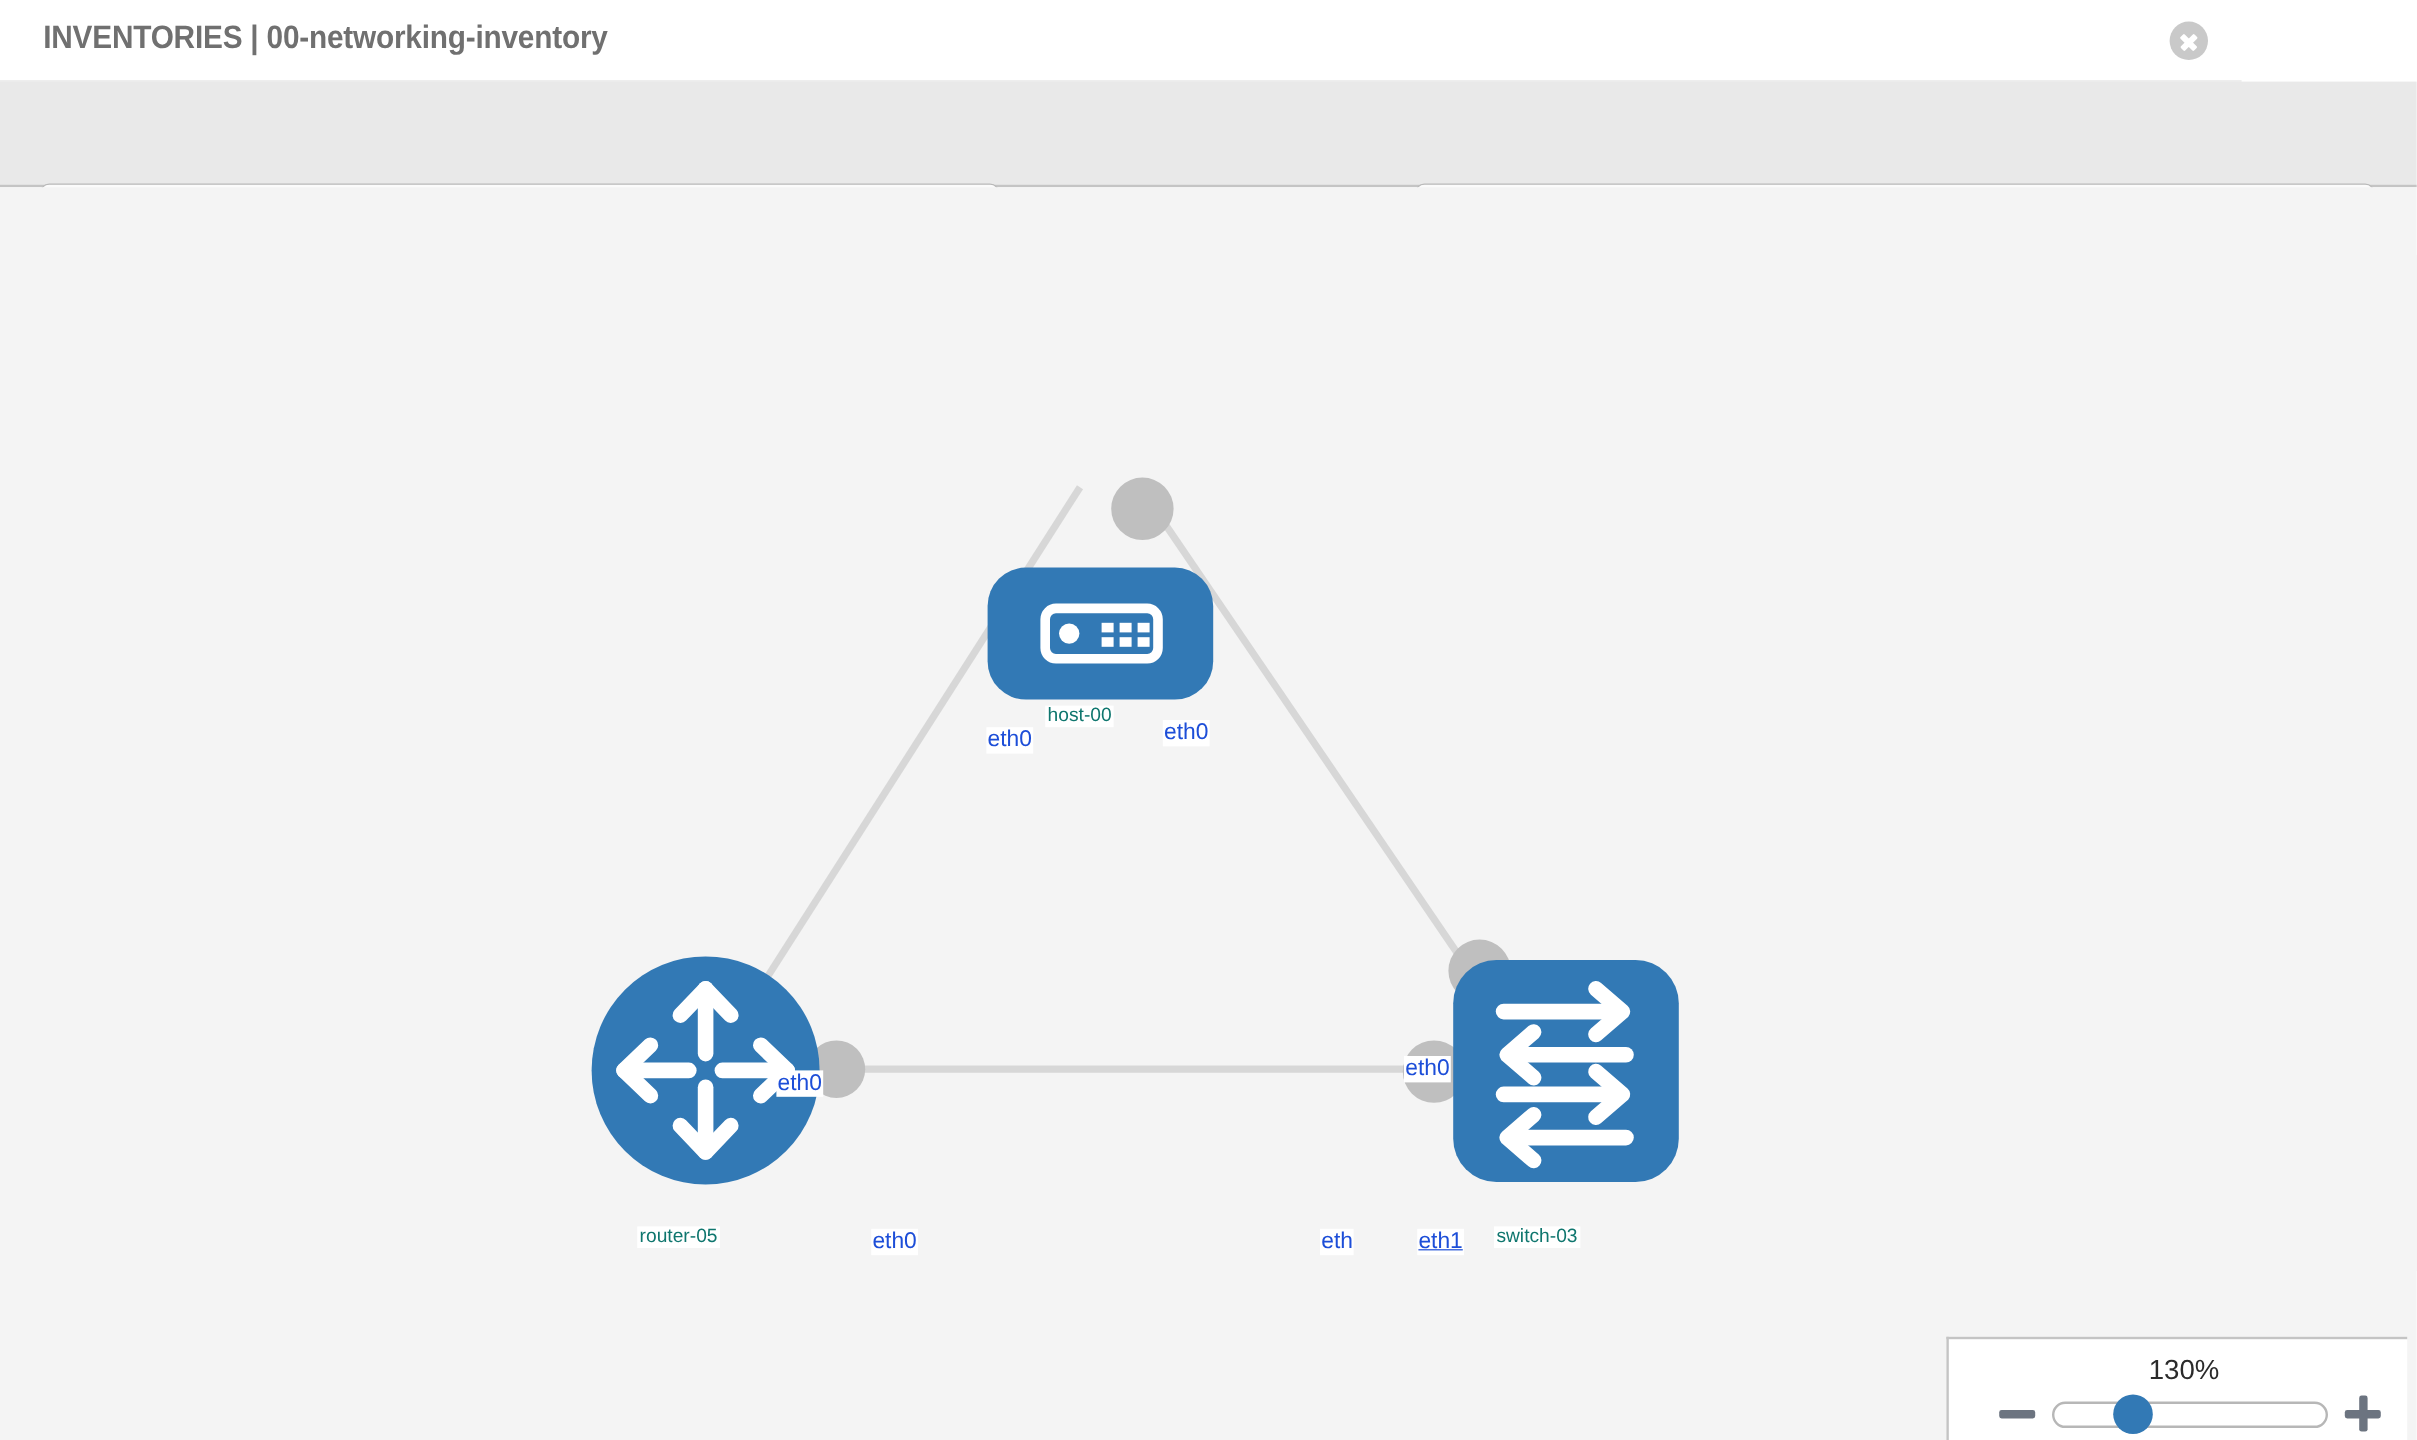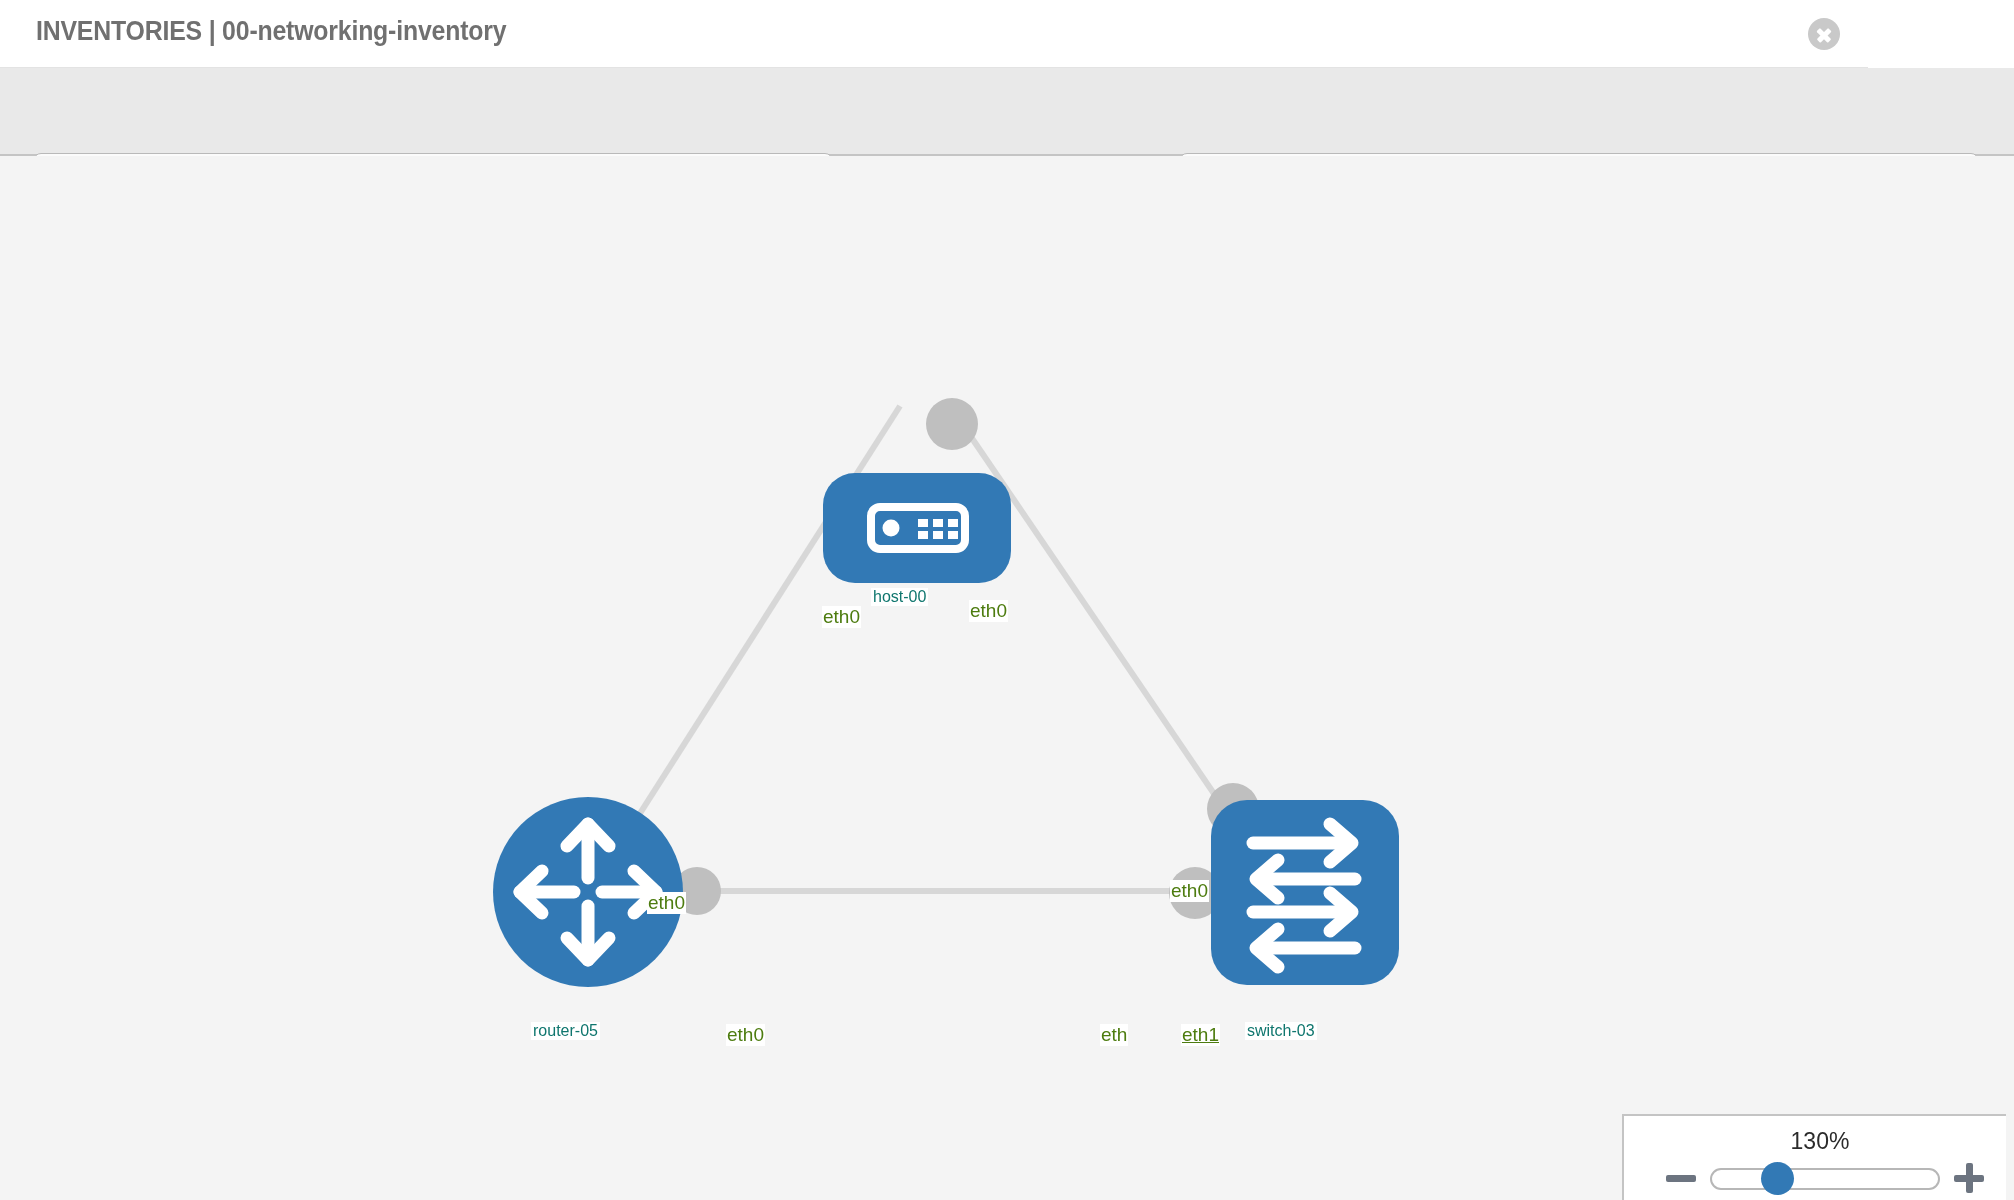--- a/index.html
+++ b/index.html
@@ -141,21 +141,21 @@
     font-size: 16px;
     color: #0f766e;
     background: #ffffff;
     white-space: nowrap;
     padding: 0 2px;
     line-height: 1.15;
   }
   .iface-label {
     position: absolute;
     font-size: 19px;
-    color: #4d7c0f;
+    color: #1d4ed8;
     background: #ffffff;
     white-space: nowrap;
     padding: 0 1px;
     line-height: 1.15;
   }
 
   
   .zoom-panel {
     position: absolute;
     left: 1622px;

